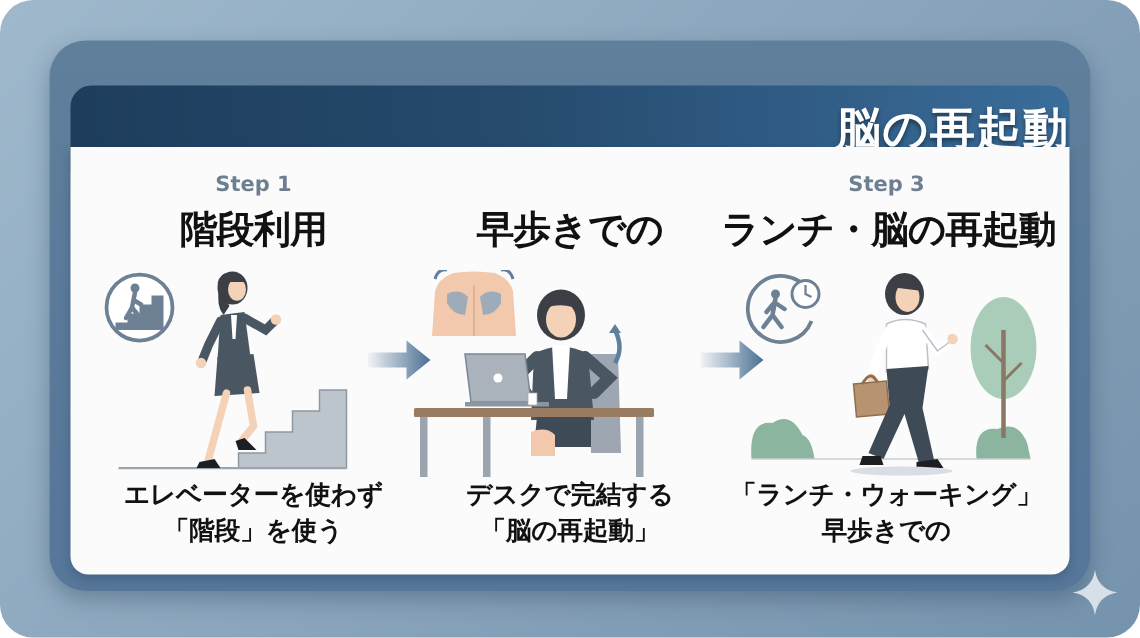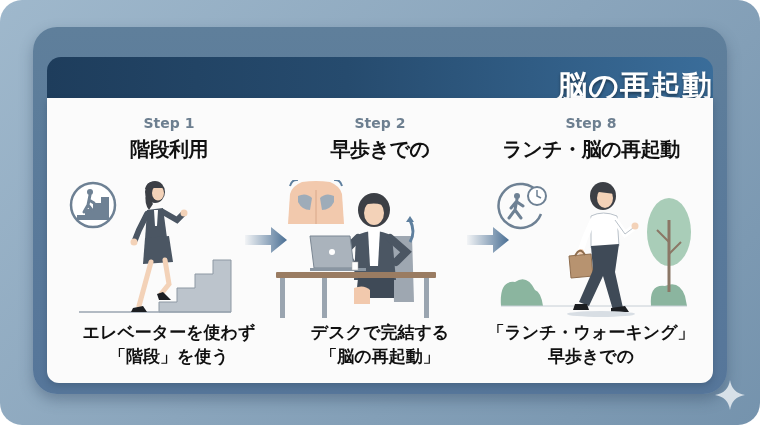--- a/index.html
+++ b/index.html
@@ -39,27 +39,28 @@
   .step {
     position: absolute; top: 0; width: 220px; height: 285px;
     text-align: center;
   }
   .step-label {
     position: absolute; top: 17px; left: 0; width: 100%;
     color: #6d7f90; font-size: 14px; font-weight: bold;
   }
   .step-title {
     position: absolute; top: 38px; left: 0; width: 100%;
-    color: #111; font-size: 20px; font-weight: bold; letter-spacing: -0.5px;
+    color: #111; font-size: 25px; font-weight: bold; letter-spacing: -0.5px;
     white-space: nowrap;
   }
   .step-caption {
     position: absolute; top: 222px; left: 0; width: 100%;
     color: #111; font-size: 17px; font-weight: bold; line-height: 24px;
     white-space: nowrap;
+    font-family: Liberation Mono, monospace;
   }
   .illus { position: absolute; top: 82px; left: 0; width: 220px; height: 140px; }
   .arrow { position: absolute; top: 128px; width: 44px; height: 28px; }
   .sparkle { position: absolute; left: 715px; top: 380px; width: 30px; height: 30px; }
 </style>
 </head>
 <body>
 
 <div class="outer">
   <div class="frame"></div>
@@ -113,21 +114,20 @@
       <defs>
         <linearGradient id="ag1" x1="0" x2="1" y1="0" y2="0">
           <stop offset="0" stop-color="#4a6f94" stop-opacity="0.05"></stop>
           <stop offset="1" stop-color="#4a6f94" stop-opacity="1"></stop>
         </linearGradient>
       </defs>
       <path d="M0 9 L26 9 L26 1 L42 14 L26 27 L26 19 L0 19 Z" fill="url(#ag1)"></path>
     </svg>
 
     <div class="step" style="left:223px;">
-      <div class="step-label">Step 2</div>
       <div class="step-title">早歩きでの</div>
       <svg class="illus" viewBox="0 0 220 140">
 
         <g>
           <path d="M32 2 Q46 0 60 2 Q70 6 72 14 L74 44 L18 44 L20 14 Q22 6 32 2 Z" fill="#f2c9ad"></path>
           <path d="M28 16 Q36 12 42 18 L40 30 Q32 30 28 22 Z" fill="#9eacb9"></path>
           <path d="M64 16 Q56 12 50 18 L52 30 Q60 30 64 22 Z" fill="#9eacb9"></path>
           <line x1="46" y1="10" x2="46" y2="44" stroke="#d9a88a" stroke-width="1"></line>
           <path d="M20 6 Q22 -1 28 0" stroke="#5e7f9e" stroke-width="2" fill="none"></path>
           <path d="M72 6 Q70 -1 64 0" stroke="#5e7f9e" stroke-width="2" fill="none"></path>
@@ -168,21 +168,21 @@
       <defs>
         <linearGradient id="ag2" x1="0" x2="1" y1="0" y2="0">
           <stop offset="0" stop-color="#4a6f94" stop-opacity="0.05"></stop>
           <stop offset="1" stop-color="#4a6f94" stop-opacity="1"></stop>
         </linearGradient>
       </defs>
       <path d="M0 9 L26 9 L26 1 L42 14 L26 27 L26 19 L0 19 Z" fill="url(#ag2)"></path>
     </svg>
 
     <div class="step" style="left:434px;">
-      <div class="step-label">Step 8</div>
+      <div class="step-label">Step 3</div>
       <div class="step-title">ランチ・脳の再起動</div>
       <svg class="illus" viewBox="0 0 220 140">
 
         <g>
           <path d="M58 14 A22 22 0 1 0 60 34" stroke="#6e8194" stroke-width="2.5" fill="none"></path>
           <circle cx="56" cy="16" r="9" fill="#fff" stroke="#6e8194" stroke-width="2"></circle>
           <path d="M56 10 L56 16 L60 18" stroke="#6e8194" stroke-width="1.5" fill="none"></path>
           <circle cx="36" cy="16" r="3" fill="#6e8194"></circle>
           <path d="M36 19 L34 30 L28 38 M34 30 L40 38 M35 22 L30 28 M36 22 L42 26" stroke="#6e8194" stroke-width="3" fill="none" stroke-linecap="round"></path>
         </g>

